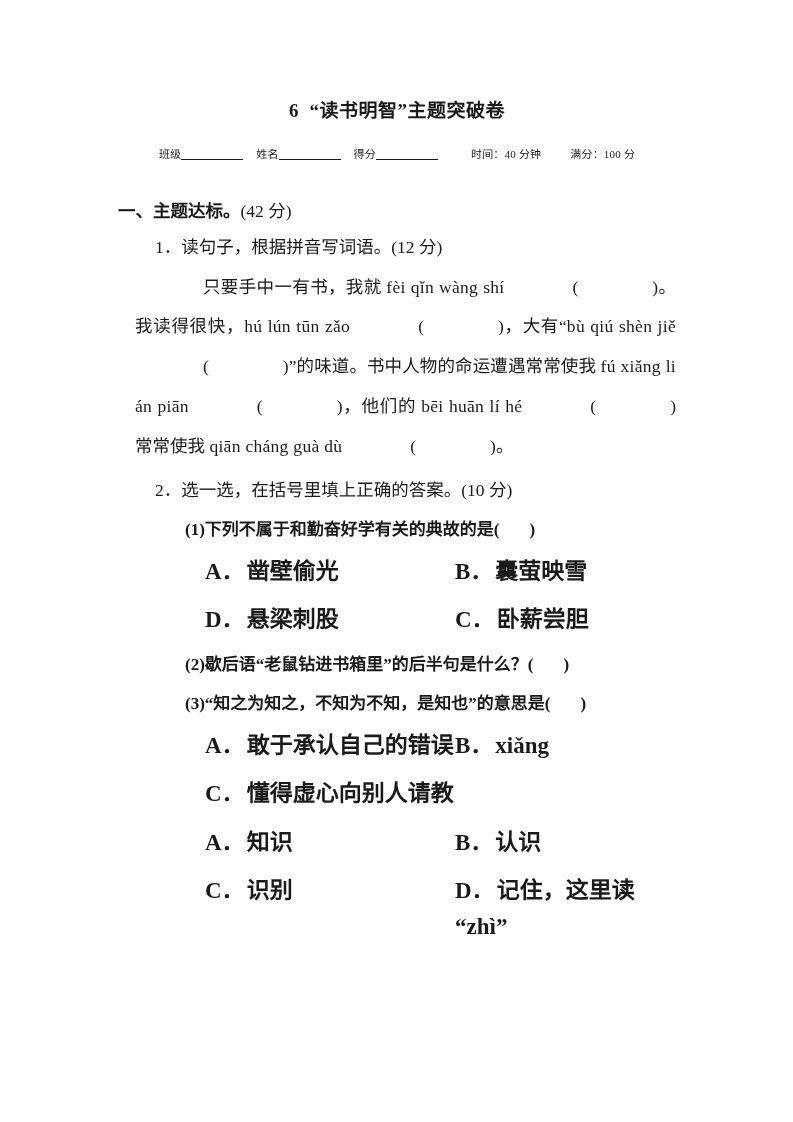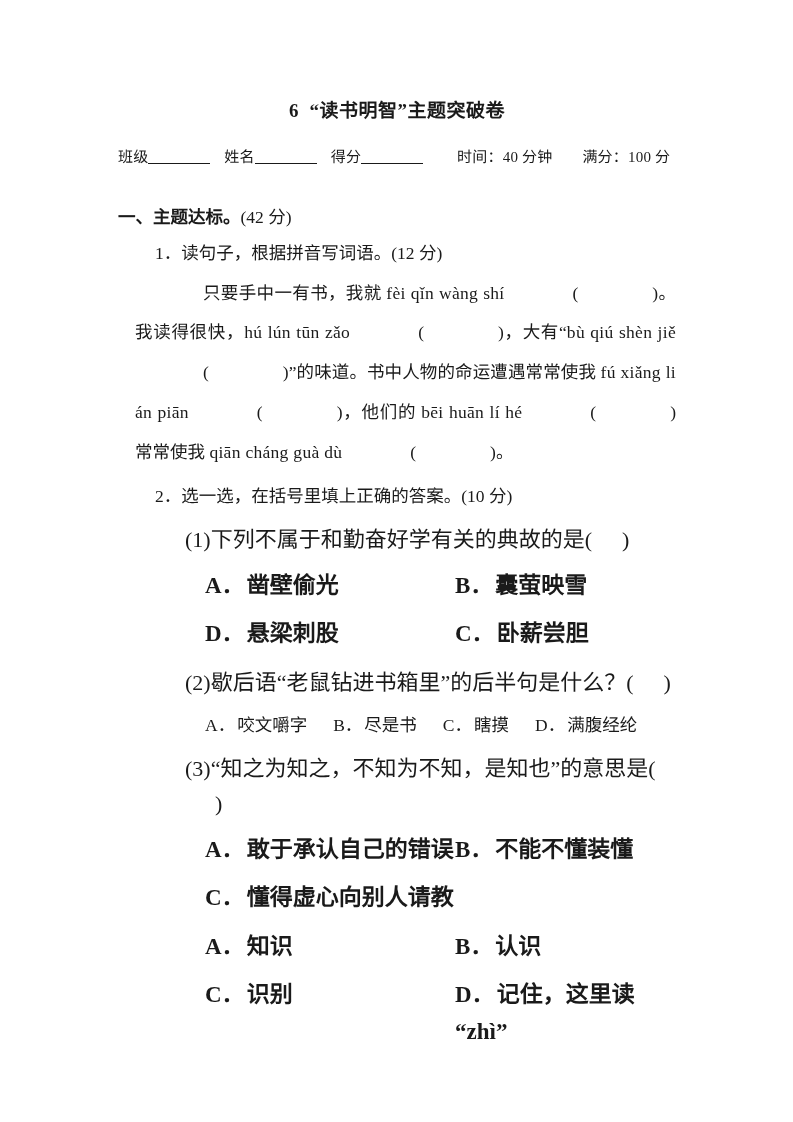--- a/index.html
+++ b/index.html
@@ -40,24 +40,25 @@
     letter-spacing: 0.5px;
     margin: 0;
     padding-top: 99px;
     line-height: 1.3;
     white-space: pre;
   }
 
   
   .info-line {
     margin-top: 22px;
-    font-size: 15px;
+    font-size: 11px;
     line-height: 1.5;
     white-space: nowrap;
     letter-spacing: 0.2px;
+    text-align: center;
   }
   .info-field {
     display: inline-block;
   }
   .info-blank {
     display: inline-block;
     width: 62px;
     border-bottom: 1.5px solid #1a1a1a;
     vertical-align: -2px;
     margin-right: 10px;
@@ -117,23 +118,24 @@
     display: inline-block;
     width: 74px;
   }
 
   
   .subq {
     margin-top: 12px;
     margin-left: 67px;
   }
   .subq-stem {
-    font-size: 22px;
+    font-size: 17px;
     line-height: 1.6;
     text-indent: -0px;
+    font-weight: bold;
   }
   .subq-stem .ans-paren .gap {
     display: inline-block;
     width: 30px;
   }
 
   
   .opts-grid {
     display: grid;
     grid-template-columns: 250px auto;
@@ -196,33 +198,27 @@
         <div class="opts-grid">
           <div><span class="opt-letter">A．</span><span>凿壁偷光</span></div>
           <div><span class="opt-letter">B．</span><span>囊萤映雪</span></div>
           <div><span class="opt-letter">D．</span><span>悬梁刺股</span></div>
           <div><span class="opt-letter">C．</span><span>卧薪尝胆</span></div>
         </div>
       </div>
 
       <div class="subq">
         <div class="subq-stem"><span>(2)</span><span>歇后语“老鼠钻进书箱里”的后半句是什么？</span><span class="ans-paren">(<span class="gap"></span>)</span></div>
-        <div class="opts-row">
-          <div class="opt"><span class="opt-letter">A．</span><span>咬文嚼字</span></div>
-          <div class="opt"><span class="opt-letter">B．</span><span>尽是书</span></div>
-          <div class="opt"><span class="opt-letter">C．</span><span>瞎摸</span></div>
-          <div class="opt"><span class="opt-letter">D．</span><span>满腹经纶</span></div>
-        </div>
       </div>
 
       <div class="subq">
         <div class="subq-stem"><span>(3)</span><span>“知之为知之，不知为不知，是知也”的意思是</span><span class="ans-paren">(<span class="gap"></span>)</span></div>
         <div class="opts-grid">
           <div><span class="opt-letter">A．</span><span>敢于承认自己的错误</span></div>
-          <div><span class="opt-letter">B．</span><span>不能不懂装懂</span></div>
+          <div><span class="opt-letter">B．</span><span>xiǎng</span></div>
           <div><span class="opt-letter">C．</span><span>懂得虚心向别人请教</span></div>
         </div>
       </div>
 
       <div class="subq">
         <div class="opts-grid">
           <div><span class="opt-letter">A．</span><span>知识</span></div>
           <div><span class="opt-letter">B．</span><span>认识</span></div>
           <div><span class="opt-letter">C．</span><span>识别</span></div>
           <div><span class="opt-letter">D．</span><span>记住，这里读“zhì”</span></div>

